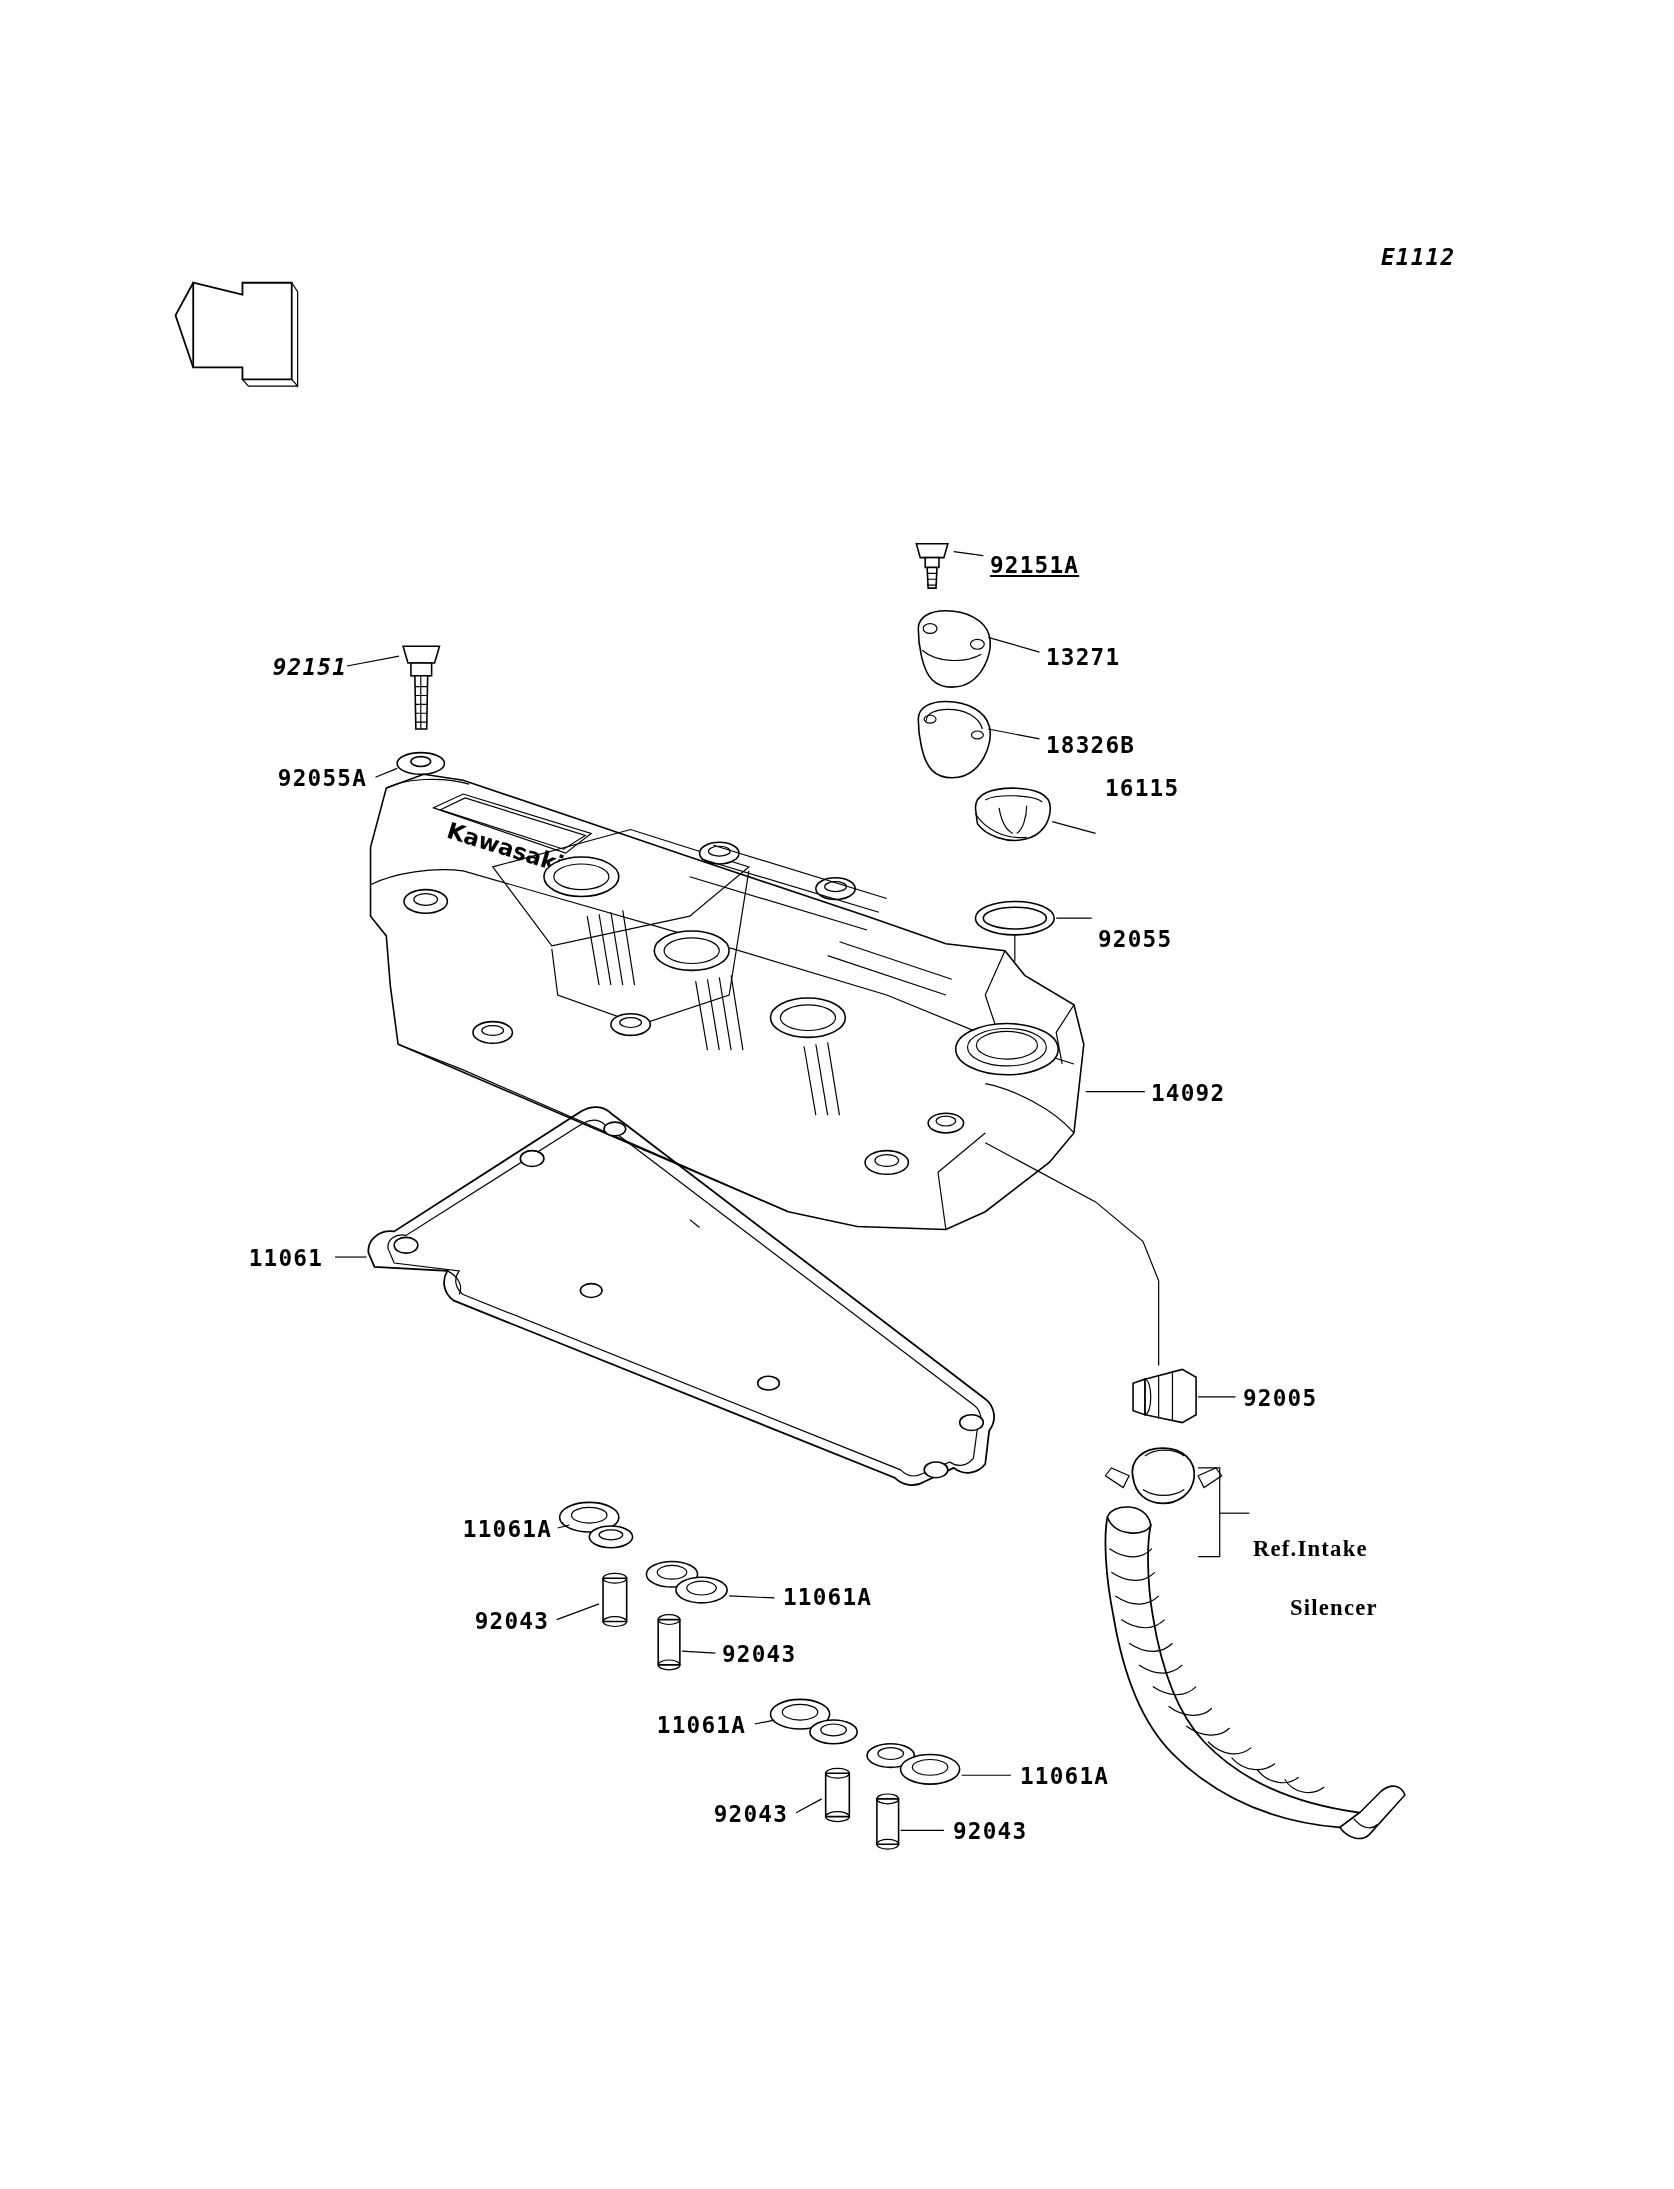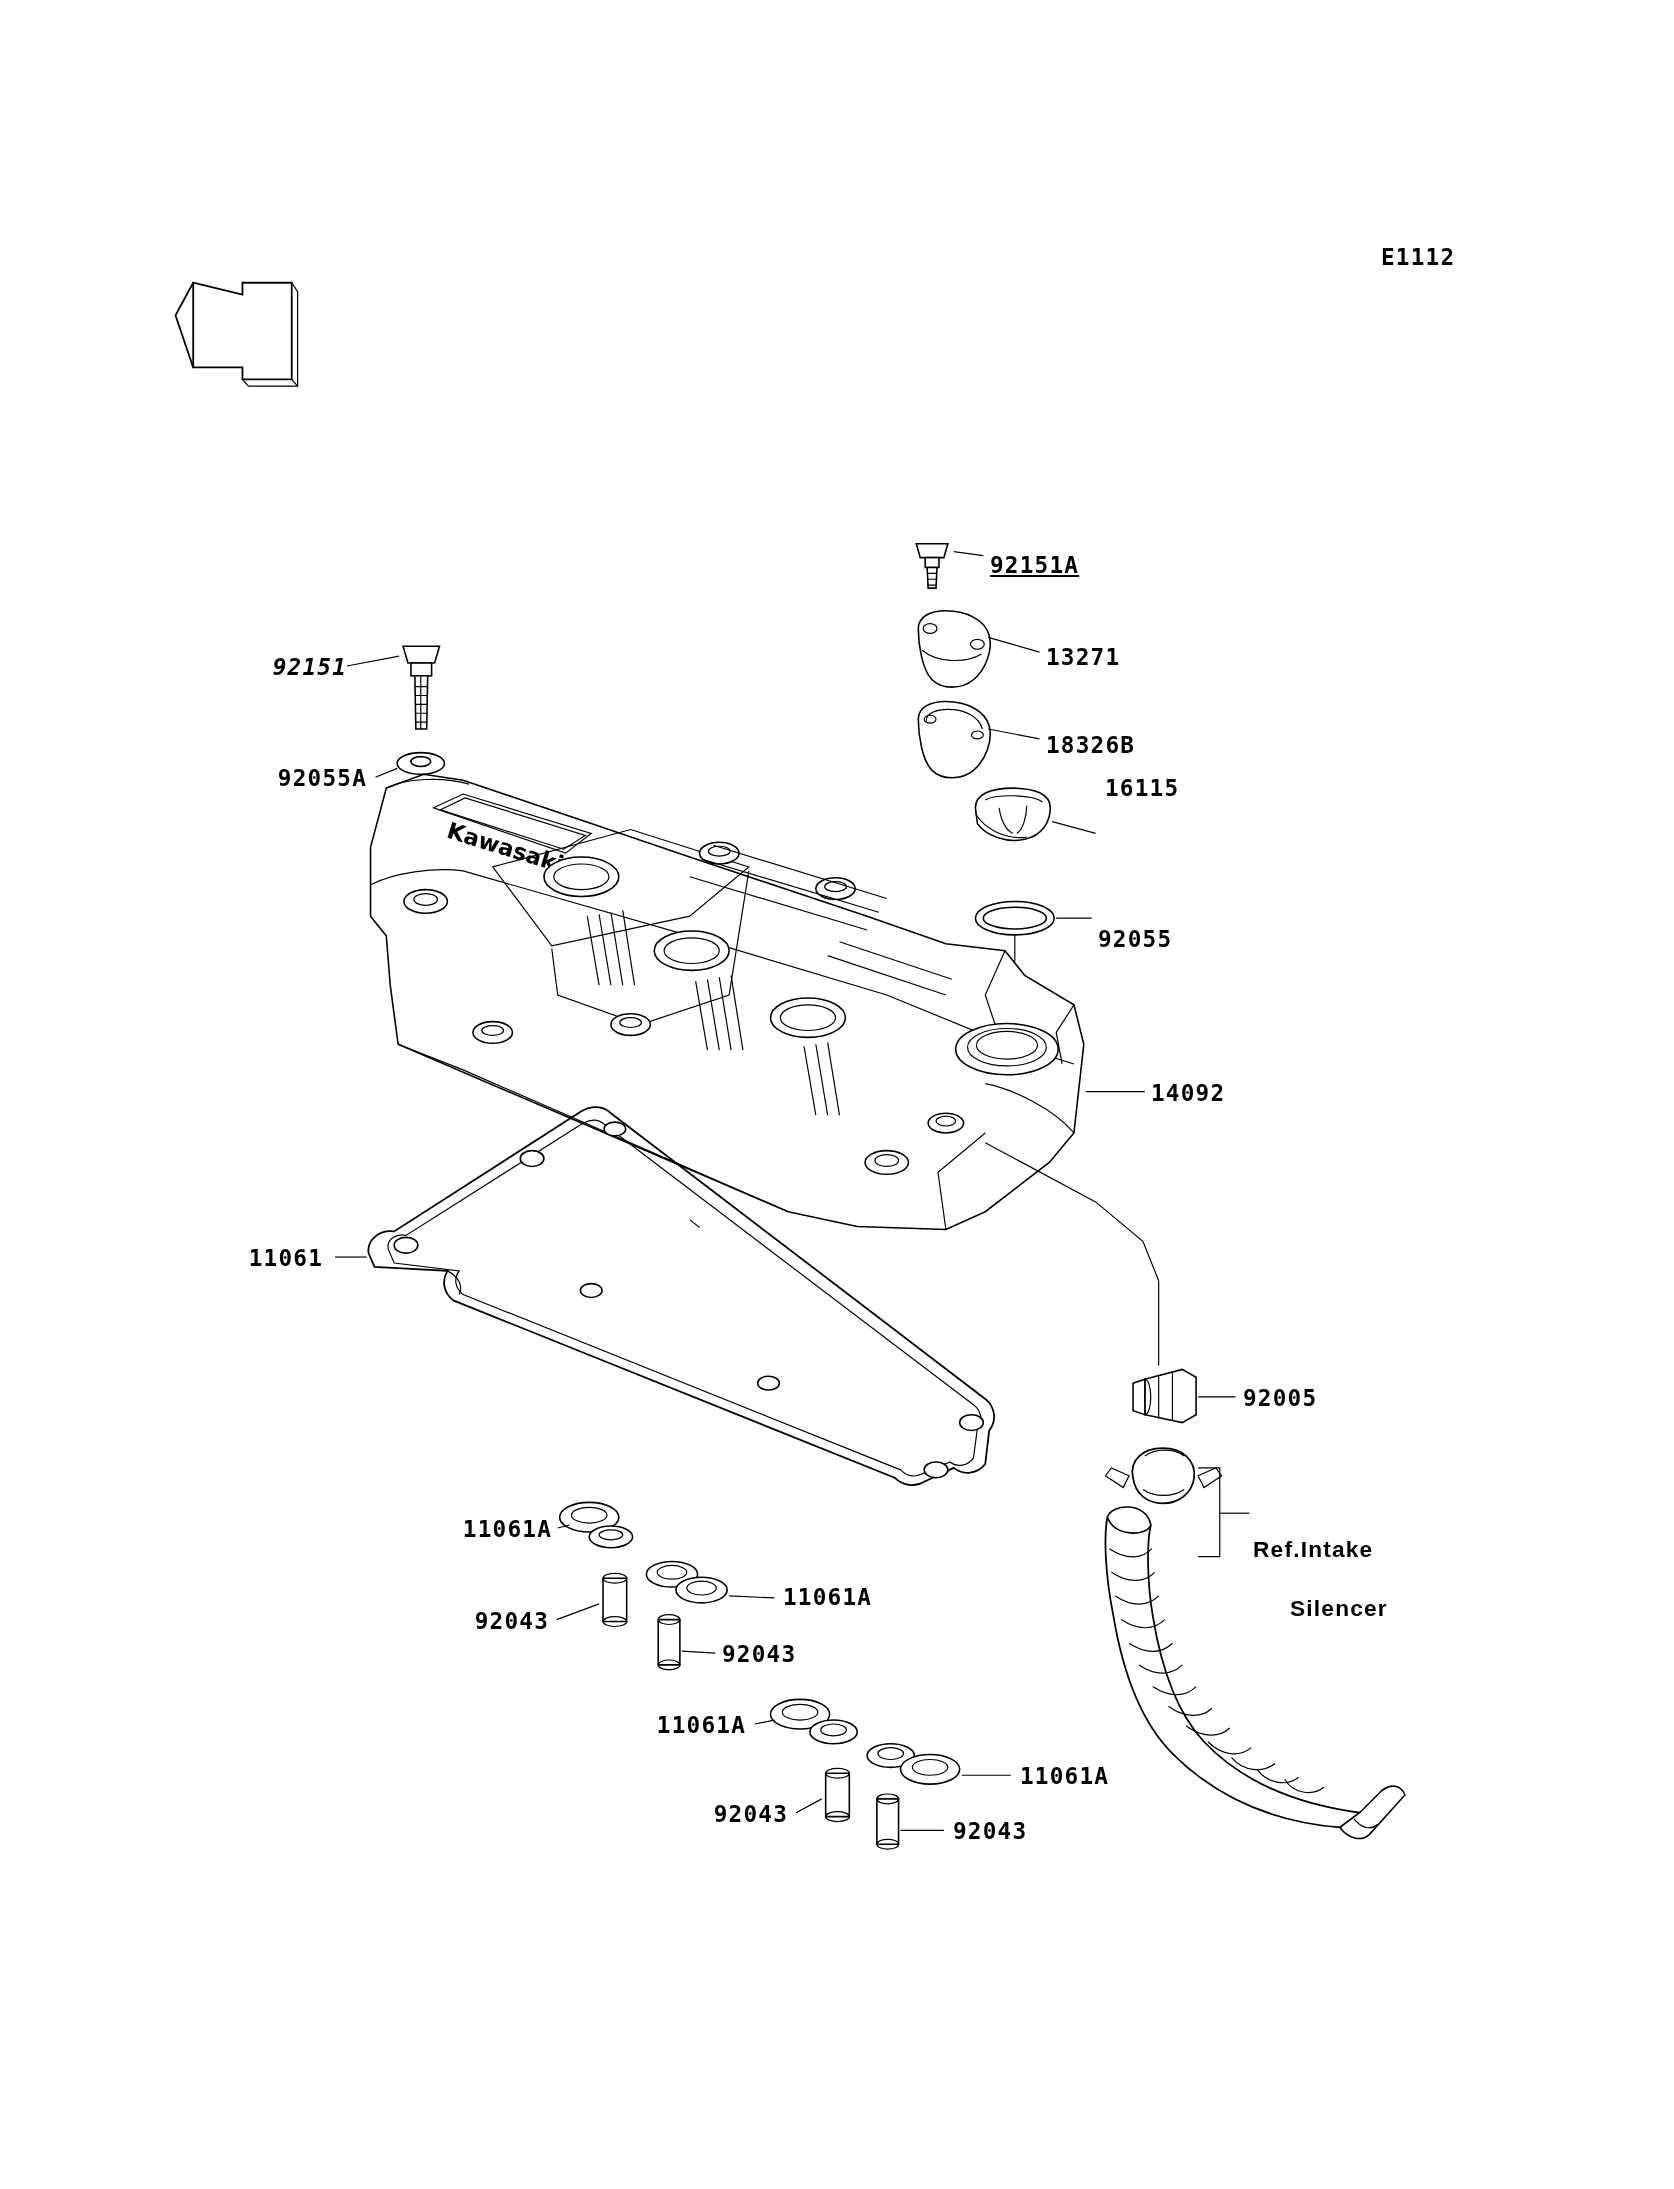--- a/index.html
+++ b/index.html
@@ -26,21 +26,21 @@
     font-family: "DejaVu Sans Mono", monospace;
     font-weight: bold;
     font-size: 22.7px;
     letter-spacing: 1.2px;
     white-space: pre;
     color: #000;
   }
   .lbl.r { transform: translateX(-100%); }
   .refbox {
     position: absolute;
-    font-family: Liberation Sans, sans-serif;
+    font-family: Liberation Serif, serif;
     font-weight: bold;
     font-size: 22.7px;
     letter-spacing: 1.2px;
     line-height: 1.45;
     white-space: pre;
   }
   svg { display: block; }
   .th { stroke: #000; stroke-width: 1.8; fill: none; }
   .thin { stroke: #000; stroke-width: 1.2; fill: none; }
   .fillw { fill: #fff; stroke: #000; stroke-width: 1.6; }
@@ -330,21 +330,21 @@
       <ellipse class="thin" cx="901" cy="1826" rx="11" ry="5" fill="#fff"></ellipse>
       <ellipse class="thin" cx="901" cy="1872" rx="11" ry="5" fill="#fff"></ellipse>
     </g>
     <path class="thin" d="M766 1750 L786 1746"></path>
     <path class="thin" d="M808 1840 L834 1826"></path>
     <path class="thin" d="M976 1802 L1026 1802"></path>
     <path class="thin" d="M914 1858 L958 1858"></path>
 
   </svg>
 
-  <div class="lbl" style="left:1381px; top:244px;">E1112</div>
+  <div class="lbl" style="left:1381px; top:244px;font-style:italic;">E1112</div>
 
   <div class="lbl r" style="left:347px; top:654px;font-style:italic;">92151</div>
   <div class="lbl r" style="left:367px; top:765px;">92055A</div>
   <div class="lbl r" style="left:323px; top:1245px;">11061</div>
 
   <div class="lbl" style="left:990px; top:552px;text-decoration:underline;">92151A</div>
   <div class="lbl" style="left:1046px; top:644px;">13271</div>
   <div class="lbl" style="left:1046px; top:732px;">18326B</div>
   <div class="lbl" style="left:1105px; top:775px;">16115</div>
   <div class="lbl" style="left:1098px; top:906px;margin-top:20px;">92055</div>

